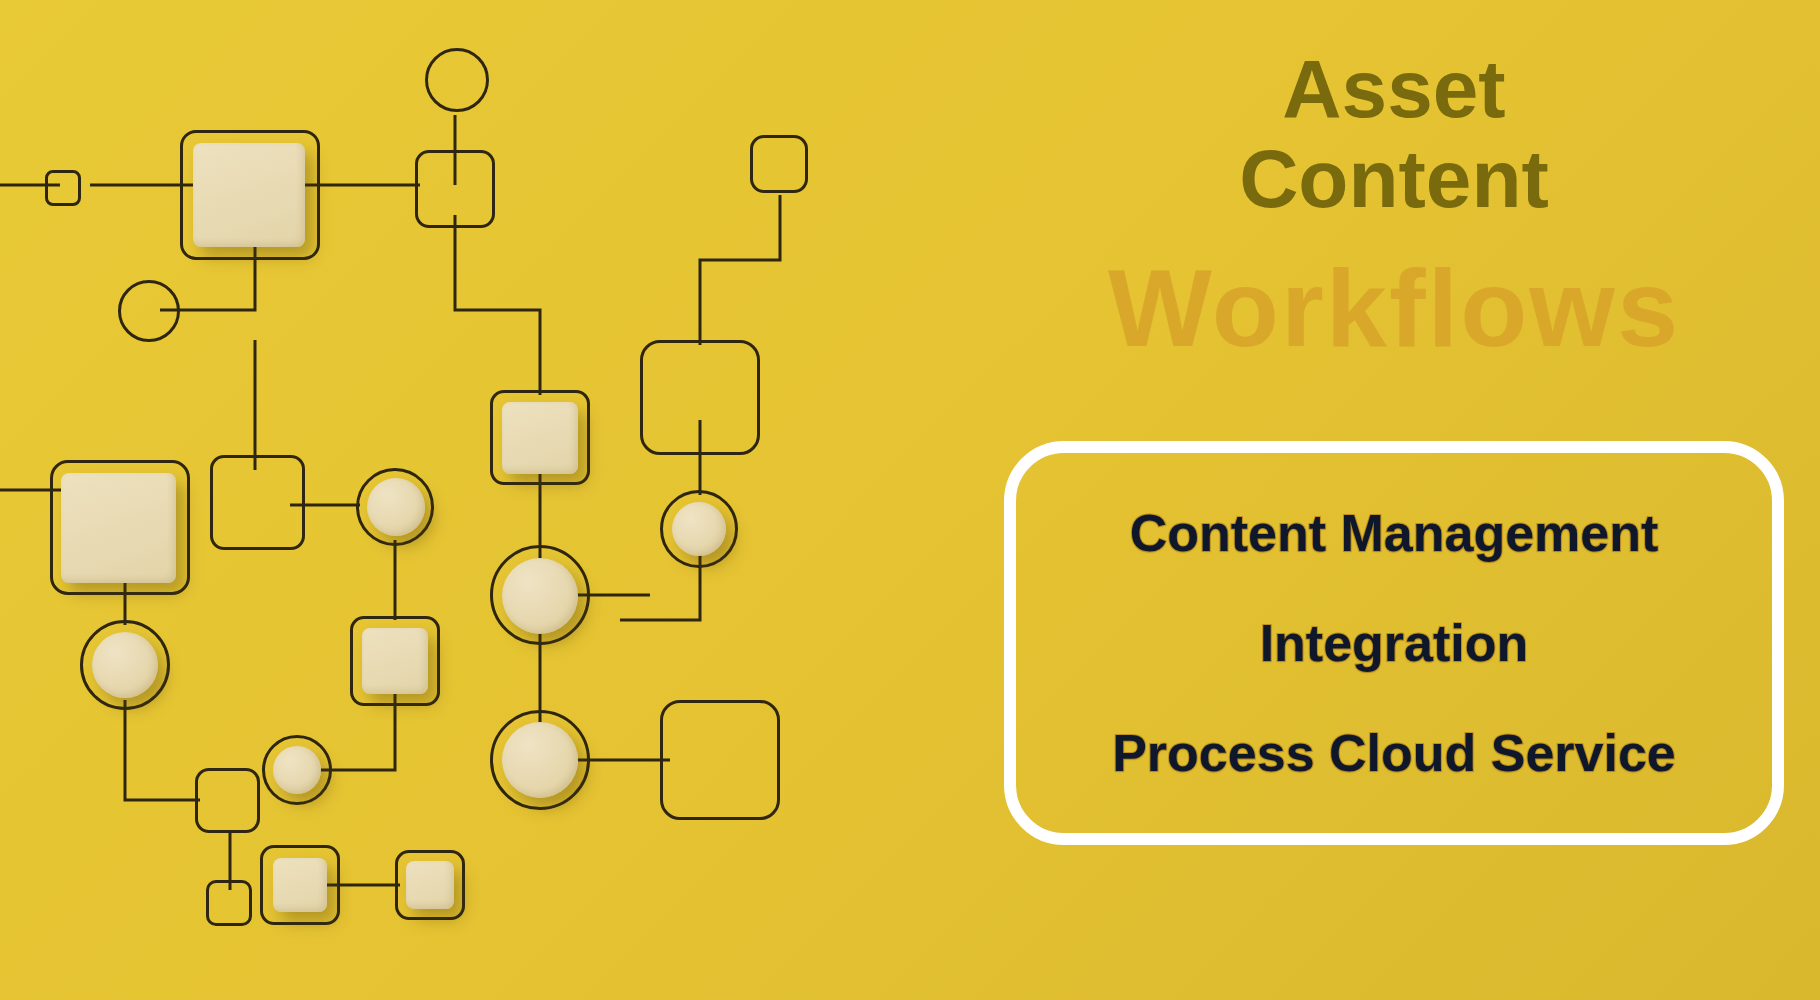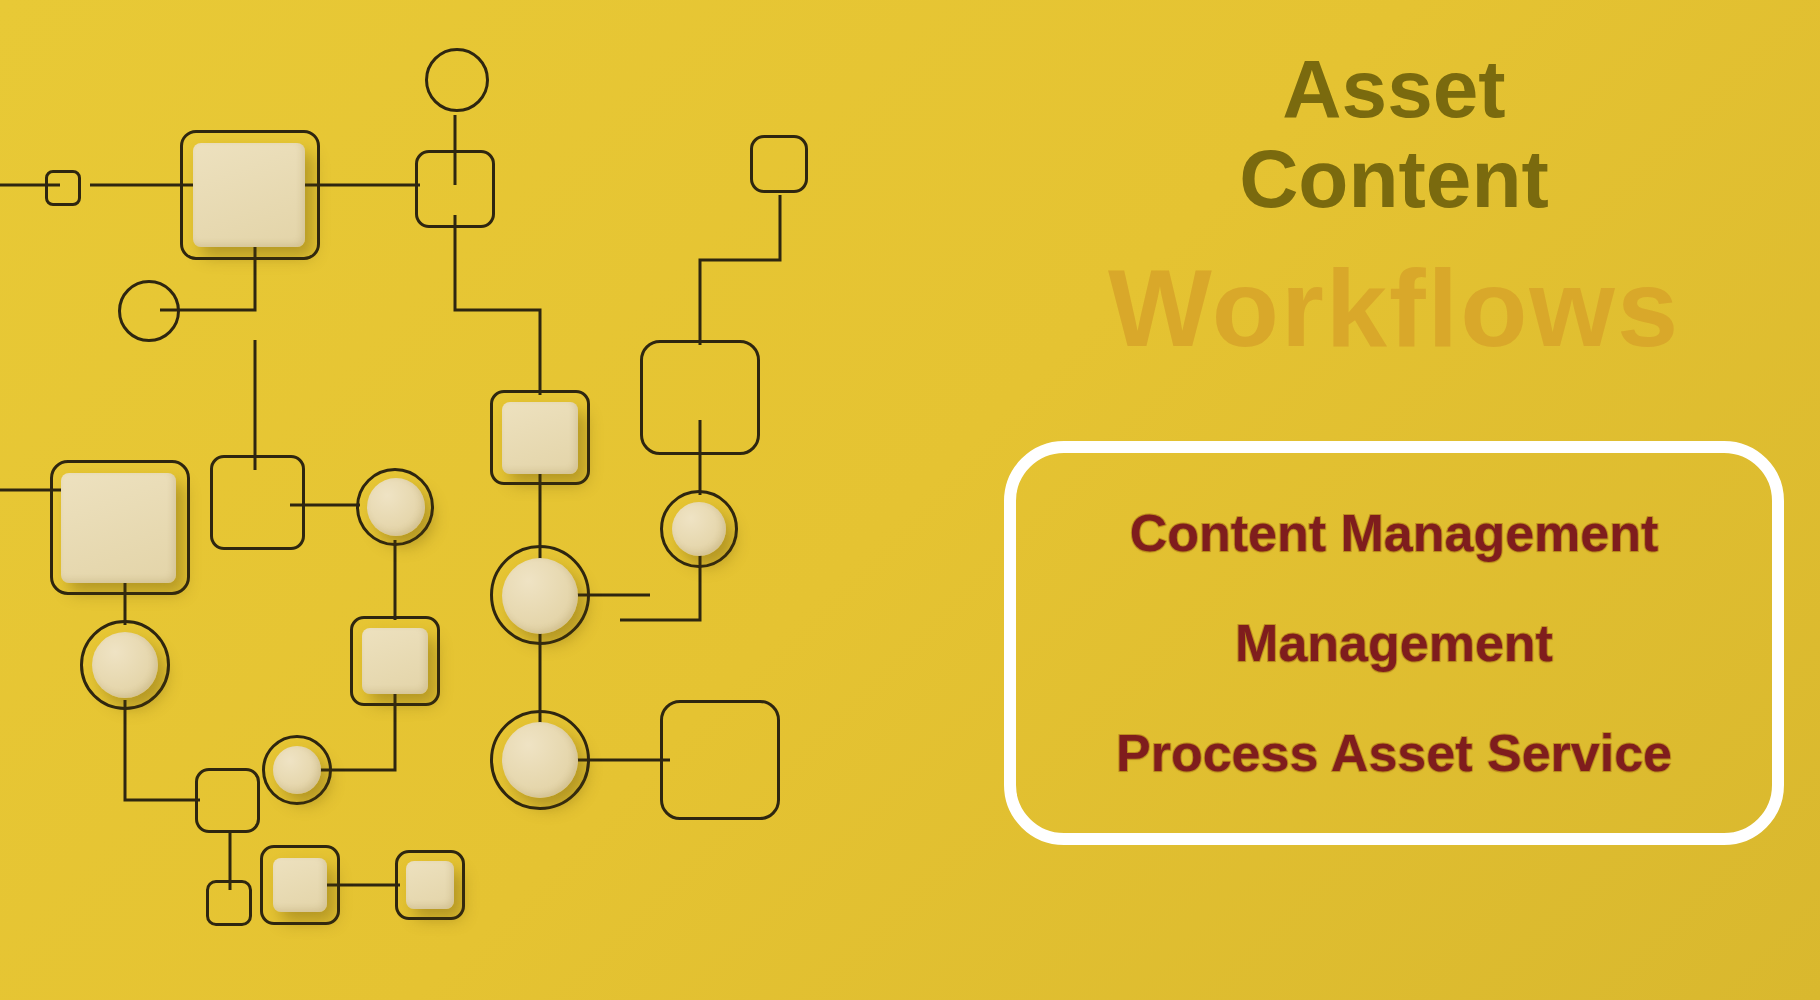--- a/index.html
+++ b/index.html
@@ -56,21 +56,21 @@
     padding: 50px 30px;
     display: flex;
     flex-direction: column;
     align-items: center;
     gap: 50px;
   }
 
   .feature-text {
     font-size: 52px;
     font-weight: 700;
-    color: #7f1d1d;
+    color: #0f172a;
     text-align: center;
     -webkit-text-stroke: 2px #c09020;
     paint-order: stroke fill;
     text-shadow: 0 1px 2px rgba(160,120,20,0.4);
   }
 
   
   .block-sq {
     position: absolute;
     background: linear-gradient(160deg, #ede1bf 0%, #e3d4a8 100%);
@@ -164,16 +164,16 @@
   <div class="block-circ" style="left:273px; top:746px; width:48px; height:48px;"></div>
 </div>
 
 <div class="text-area">
   <div class="title-line">Asset</div>
   <div class="title-line">Content</div>
   <div class="workflows">Workflows</div>
 
   <div class="feature-box">
     <div class="feature-text">Content Management</div>
-    <div class="feature-text">Management</div>
-    <div class="feature-text">Process Asset Service</div>
+    <div class="feature-text">Integration</div>
+    <div class="feature-text">Process Cloud Service</div>
   </div>
 </div>
 
 </body></html>

